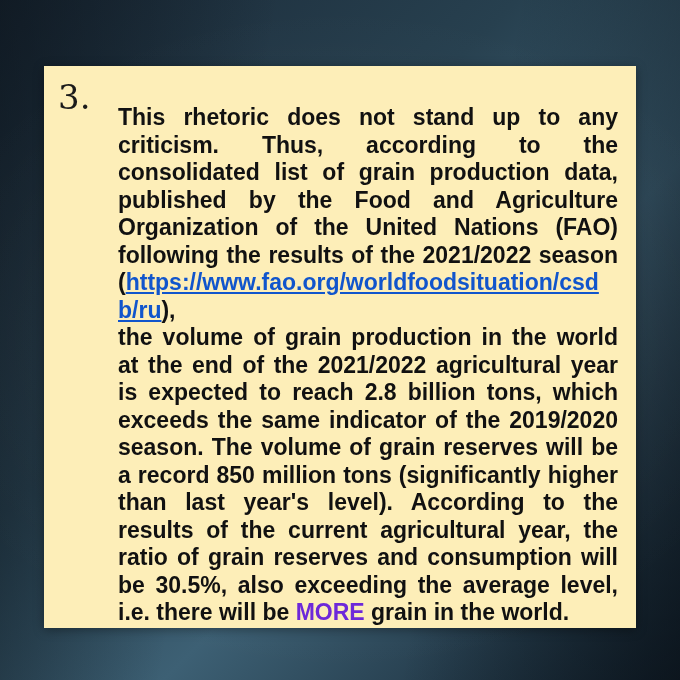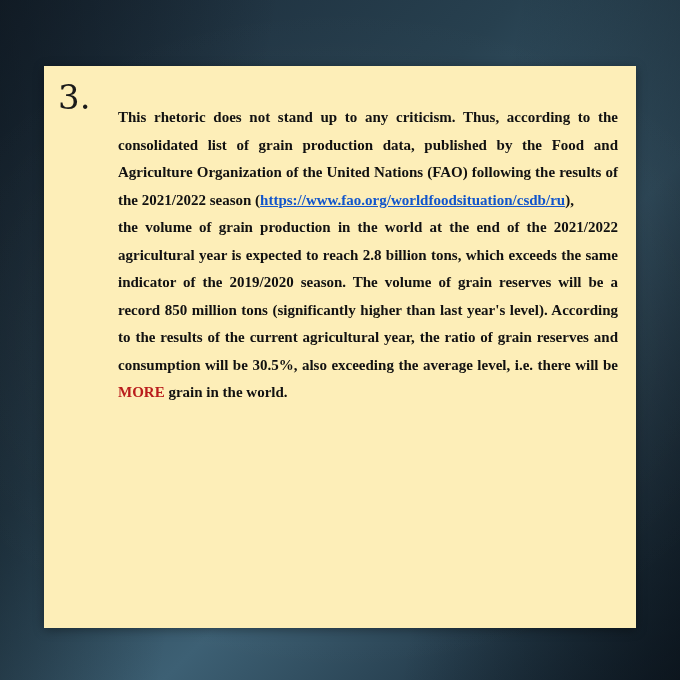--- a/index.html
+++ b/index.html
@@ -46,39 +46,39 @@
     line-height: 1;
     color: #1a1a1a;
     font-weight: 400;
     letter-spacing: 0px;
   }
   #body-text {
     position: absolute;
     left: 74px;
     top: 38px;
     width: 500px;
-    font-family: Liberation Serif, serif;
-    font-size: 15px;
+    font-family: Liberation Sans, sans-serif;
+    font-size: 23px;
     line-height: 27.5px;
     font-weight: bold;
     color: #111111;
     text-align: justify;
     text-justify: inter-word;
   }
   #body-text .para {
     margin: 0;
   }
   #body-text a.url {
     color: #1155cc;
     text-decoration: underline;
     font-weight: bold;
     word-break: break-all;
   }
   .more {
-    color: #b91c1c;
+    color: #6d28d9;
     font-weight: bold;
   }
   
   #body-text .cont {
     margin: 0;
     text-align: justify;
   }
 </style>
 </head>
 <body>

